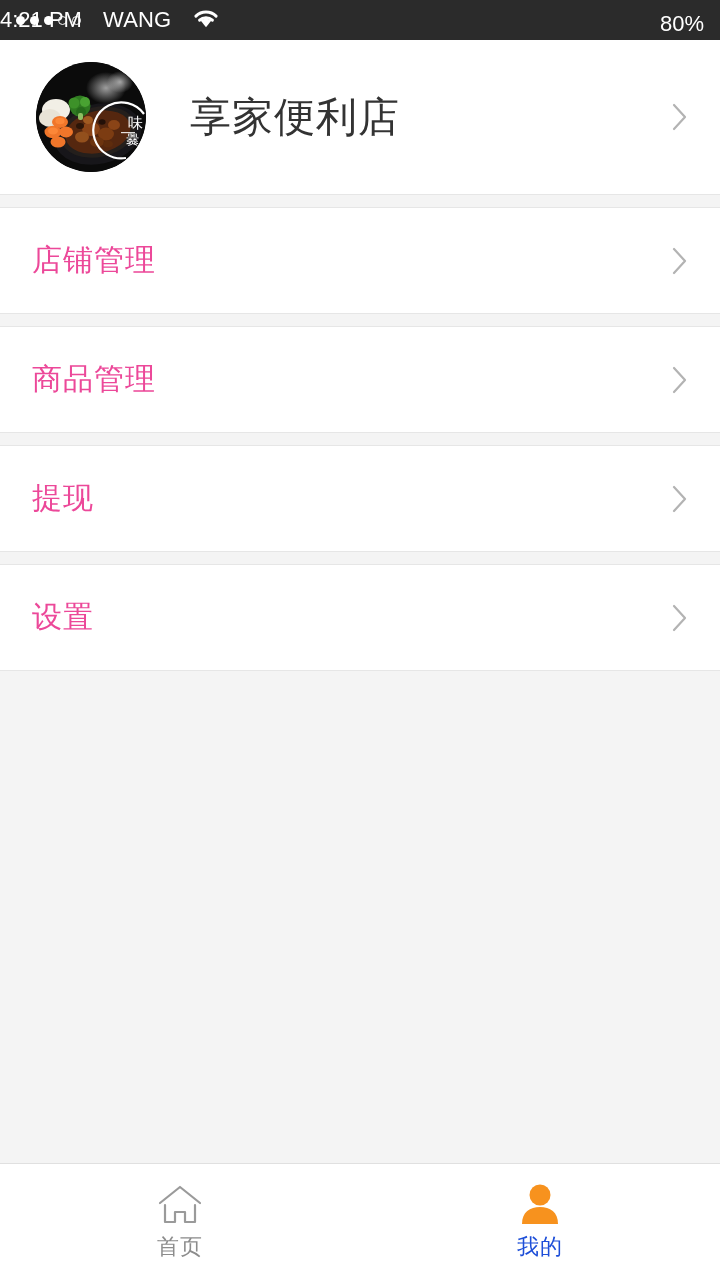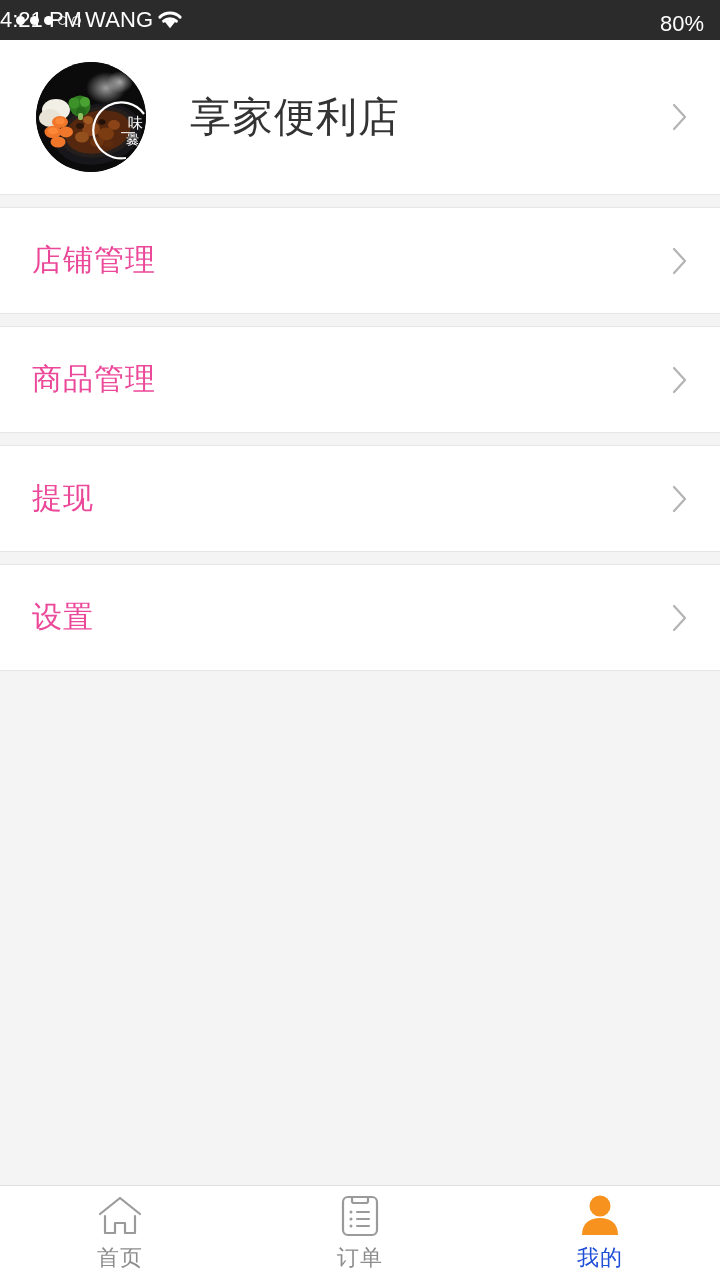--- a/index.html
+++ b/index.html
@@ -9,21 +9,21 @@
     background:#f4f4f4; overflow:hidden;
   }
   #app { position:relative; width:720px; height:1280px; background:#f4f4f4; }
 
   
   .statusbar{
     position:absolute; top:0; left:0; width:720px; height:40px;
     background:#2b2b2b; color:#fff;
     display:flex; align-items:center; padding:0 16px;
   }
-  .sb-left{ display:flex; align-items:center; gap:1px; flex:0 0 auto; }
+  .sb-left{ display:flex; gap:19px; flex:0 0 auto; }
   .dots{ display:flex; align-items:center; gap:5px; }
   .dot{ width:9px; height:9px; border-radius:50%; }
   .dot.filled{ background:#ffffff; }
   .dot.hollow{ background:transparent; border:1.4px solid #ffffff; }
   .carrier{ font-size:22px; letter-spacing:.2px; font-weight:400; margin-left:3px;}
   .wifi{ margin-left:2px; }
   .sb-center{
     position:absolute; left:0; right:0; text-align:left;
     font-size:22px; font-weight:400; pointer-events:none;
   }
@@ -68,21 +68,21 @@
     padding:0 24px 0 32px; background:#fff; position:relative;
   }
   .row-label{ font-size:30px; color:#ec4899; letter-spacing:1px; flex:1 1 auto; }
 
   
   .chev{ width:16px; height:30px; flex:0 0 auto; margin-right:8px; }
   .chev svg{ display:block; }
 
   
   .tabbar{
-    position:absolute; left:0; bottom:0; width:720px; height:95px;
+    position:absolute; left:0; bottom:0; width:720px; height:117px;
     background:#fff; border-top:1px solid #e0e0e0;
     display:flex; align-items:center;
   }
   .tab{
     flex:1 1 0; height:100%;
     display:flex; flex-direction:column; align-items:center; justify-content:center;
     gap:6px;
   }
   .tab-icon{ height:44px; display:flex; align-items:flex-end; justify-content:center; }
   .tab-label{ font-size:22px; color:#8c8c8c; letter-spacing:1px; }
@@ -259,35 +259,20 @@
     <div class="tab">
       <span class="tab-icon">
         <svg width="46" height="42" viewBox="0 0 46 42">
           <path d="M3 19 L23 3 L43 19" stroke="#9a9a9a" stroke-width="2.2" fill="none" stroke-linecap="round" stroke-linejoin="round"></path>
           <path d="M8 21 L8 38 L18 38 L18 28 L28 28 L28 38 L38 38 L38 21" stroke="#9a9a9a" stroke-width="2.2" fill="none" stroke-linecap="round" stroke-linejoin="round"></path>
         </svg>
       </span>
       <span class="tab-label">首页</span>
     </div>
 
-    <div class="tab">
-      <span class="tab-icon">
-        <svg width="42" height="44" viewBox="0 0 42 44">
-          <rect x="4" y="4" width="34" height="38" rx="5" stroke="#9a9a9a" stroke-width="2.2" fill="none"></rect>
-          <path d="M13 4 L13 8 a2 2 0 0 0 2 2 L27 10 a2 2 0 0 0 2 -2 L29 4" stroke="#9a9a9a" stroke-width="2.2" fill="none" stroke-linejoin="round"></path>
-          <circle cx="12" cy="19" r="1.5" fill="#9a9a9a"></circle>
-          <circle cx="12" cy="26" r="1.5" fill="#9a9a9a"></circle>
-          <circle cx="12" cy="33" r="1.5" fill="#9a9a9a"></circle>
-          <rect x="17" y="18" width="14" height="2" rx="1" fill="#9a9a9a"></rect>
-          <rect x="17" y="25" width="14" height="2" rx="1" fill="#9a9a9a"></rect>
-          <rect x="17" y="32" width="14" height="2" rx="1" fill="#9a9a9a"></rect>
-        </svg>
-      </span>
-      <span class="tab-label">订单</span>
-    </div>
 
     <div class="tab active">
       <span class="tab-icon">
         <svg width="44" height="44" viewBox="0 0 44 44">
           <circle cx="22" cy="13" r="10.5" fill="#f7921e"></circle>
           <path d="M4 42 C4 30 12 25 22 25 C32 25 40 30 40 42 Z" fill="#f7921e"></path>
         </svg>
       </span>
       <span class="tab-label">我的</span>
     </div>

